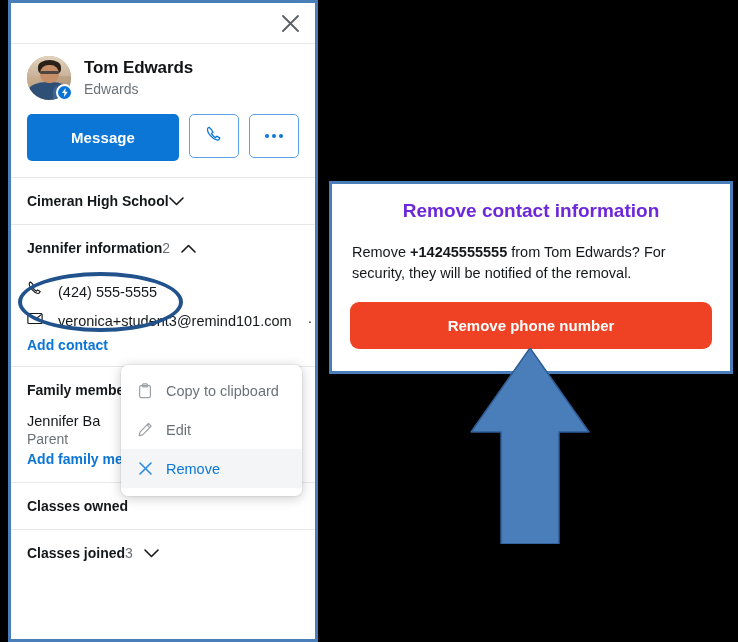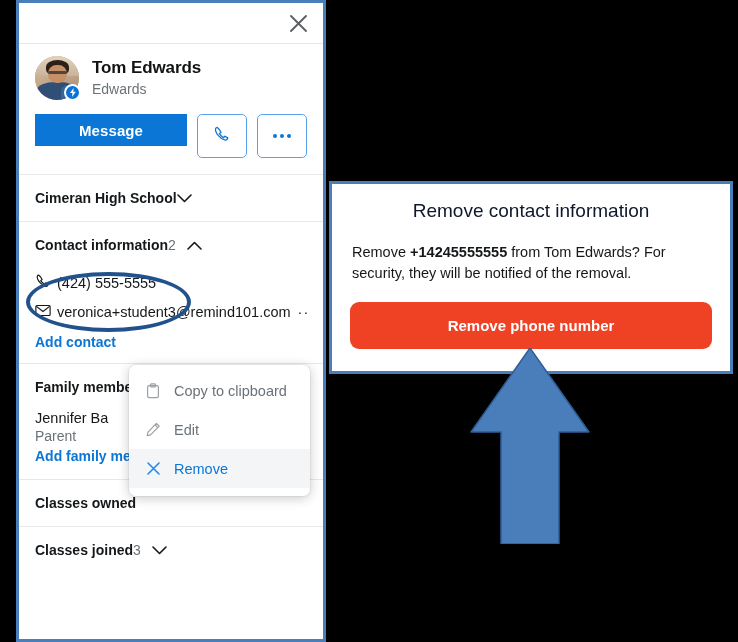--- a/index.html
+++ b/index.html
@@ -12,21 +12,21 @@
     height: 642px;
     position: relative;
     overflow: hidden;
     font-family: "Liberation Sans", sans-serif;
     -webkit-font-smoothing: antialiased;
   }
 
   
   #profile-panel {
     position: absolute;
-    left: 16px;
+    left: 8px;
     top: 0;
     width: 310px;
     height: 642px;
     background: #6d28d9;
     border: 3px solid #4a7ebb;
     box-sizing: border-box;
     overflow: hidden;
   }
 
   .panel-inner {
@@ -118,25 +118,25 @@
   }
 
   
   .actions {
     display: flex;
     gap: 10px;
     padding: 14px 16px 16px 16px;
   }
   .btn-message {
     flex: 1 1 auto;
-    height: 32px;
+    height: 47px;
     background: #0b76d6;
     color: #ffffff;
     border: none;
-    border-radius: 0;
+    border-radius: 5px;
     font-size: 15px;
     font-weight: 700;
     font-family: "Liberation Sans", sans-serif;
     cursor: pointer;
     letter-spacing: .1px;
   }
   .btn-icon {
     width: 50px;
     height: 44px;
     background: #ffffff;
@@ -178,22 +178,22 @@
   }
   .section-count {
     font-size: 14px;
     color: #6b7277;
   }
   .chev { display: block; }
 
   .rows { padding-bottom: 12px; }
   .crow {
     display: flex;
-    align-items: center;
-    gap: 6px;
+    align-items: flex-end;
+    gap: 15px;
     height: 29px;
     position: relative;
   }
   .crow-text {
     font-size: 14.5px;
     color: #15181a;
     white-space: nowrap;
   }
   .crow-over {
     font-size: 14.5px;
@@ -271,23 +271,23 @@
     width: 404px;
     height: 193px;
     background: #ffffff;
     border: 3px solid #4a7ebb;
     box-sizing: border-box;
     z-index: 20;
   }
   .modal-title {
     text-align: center;
     font-size: 19px;
-    color: #0f172a;
+    color: #6d28d9;
     padding: 16px 20px 0 20px;
-    font-weight: 400;
+    font-weight: 700;
   }
   .modal-body {
     font-size: 14.5px;
     color: #15181a;
     line-height: 1.45;
     padding: 20px 20px 0 20px;
   }
   .modal-body b { font-weight: 700; }
   .btn-remove {
     display: block;
@@ -378,21 +378,21 @@
             <svg width="15" height="9" viewBox="0 0 15 9" aria-hidden="true">
               <path d="M1 1 L7.5 7.5 L14 1" stroke="#15181a" stroke-width="1.6" fill="none" stroke-linecap="round" stroke-linejoin="round"></path>
             </svg>
           </span>
         </span>
       </div>
     </div>
 
     <div class="section">
       <div class="section-head">
-        <span class="section-title">Contact information</span>
+        <span class="section-title">Jennifer information</span>
         <span class="section-right">
           <span class="section-count">2</span>
           <span class="chev">
             <svg width="15" height="9" viewBox="0 0 15 9" aria-hidden="true">
               <path d="M1 8 L7.5 1.5 L14 8" stroke="#15181a" stroke-width="1.6" fill="none" stroke-linecap="round" stroke-linejoin="round"></path>
             </svg>
           </span>
         </span>
       </div>
       <div class="rows">

